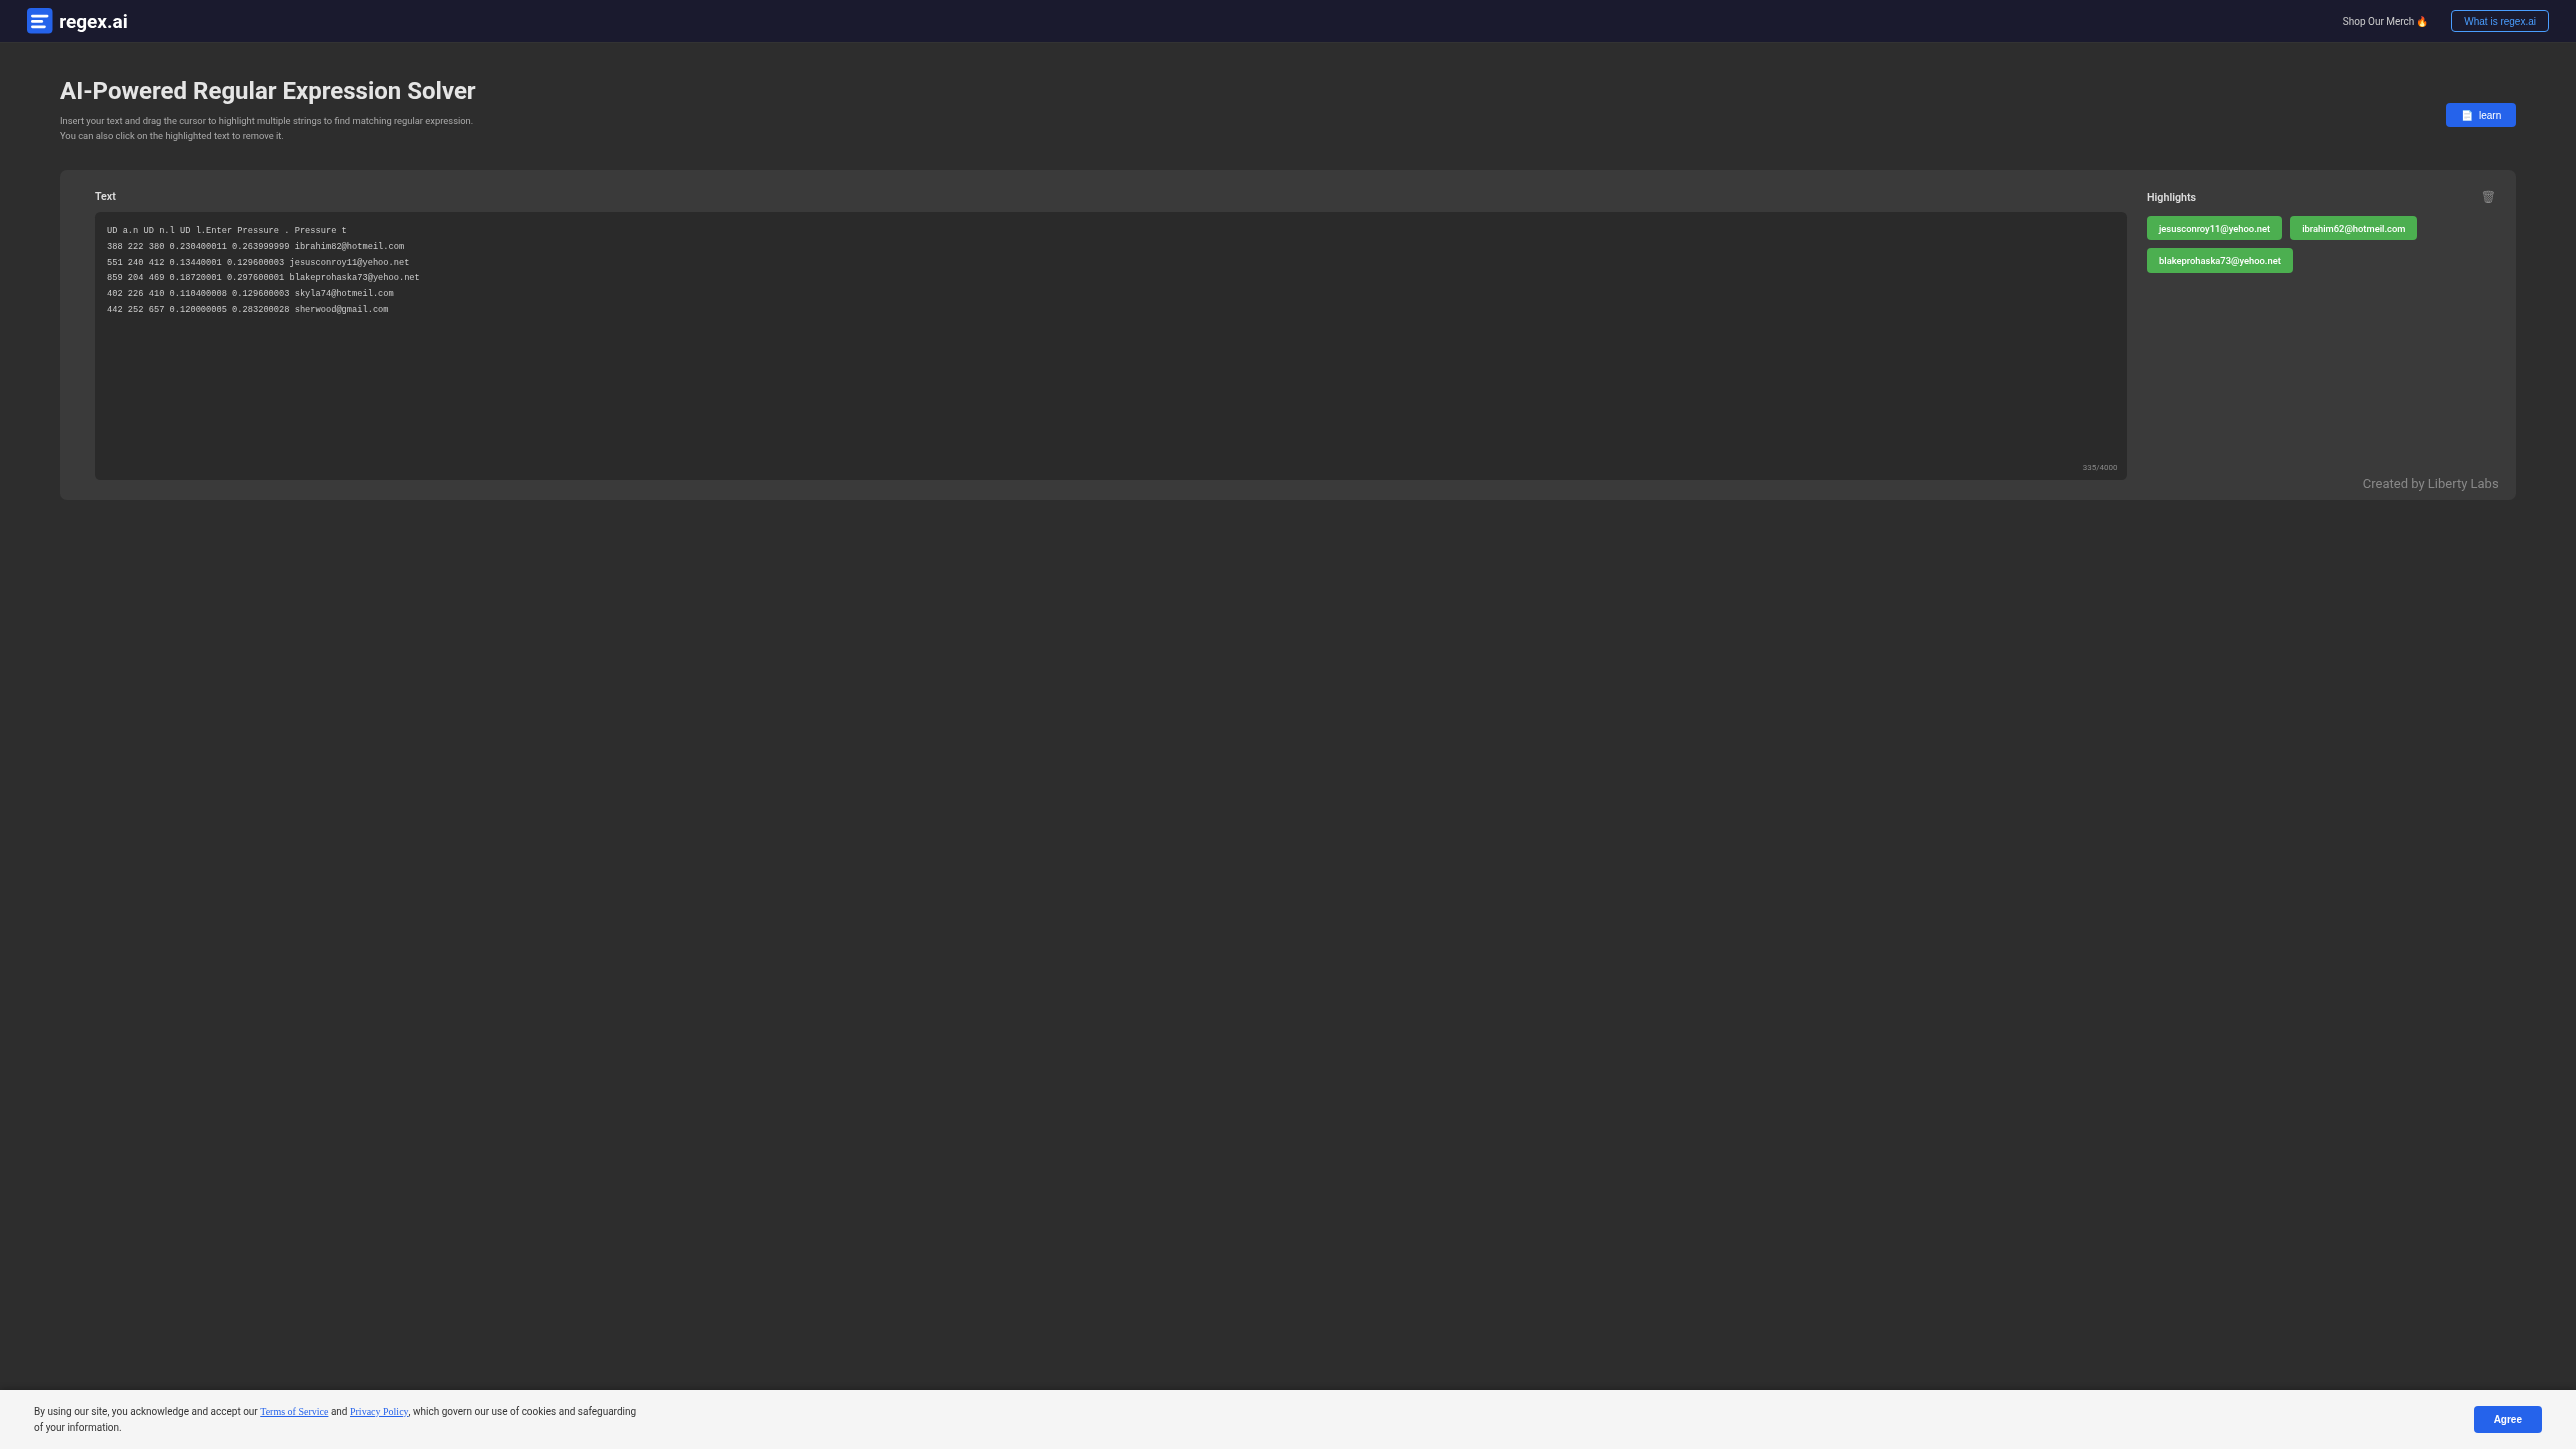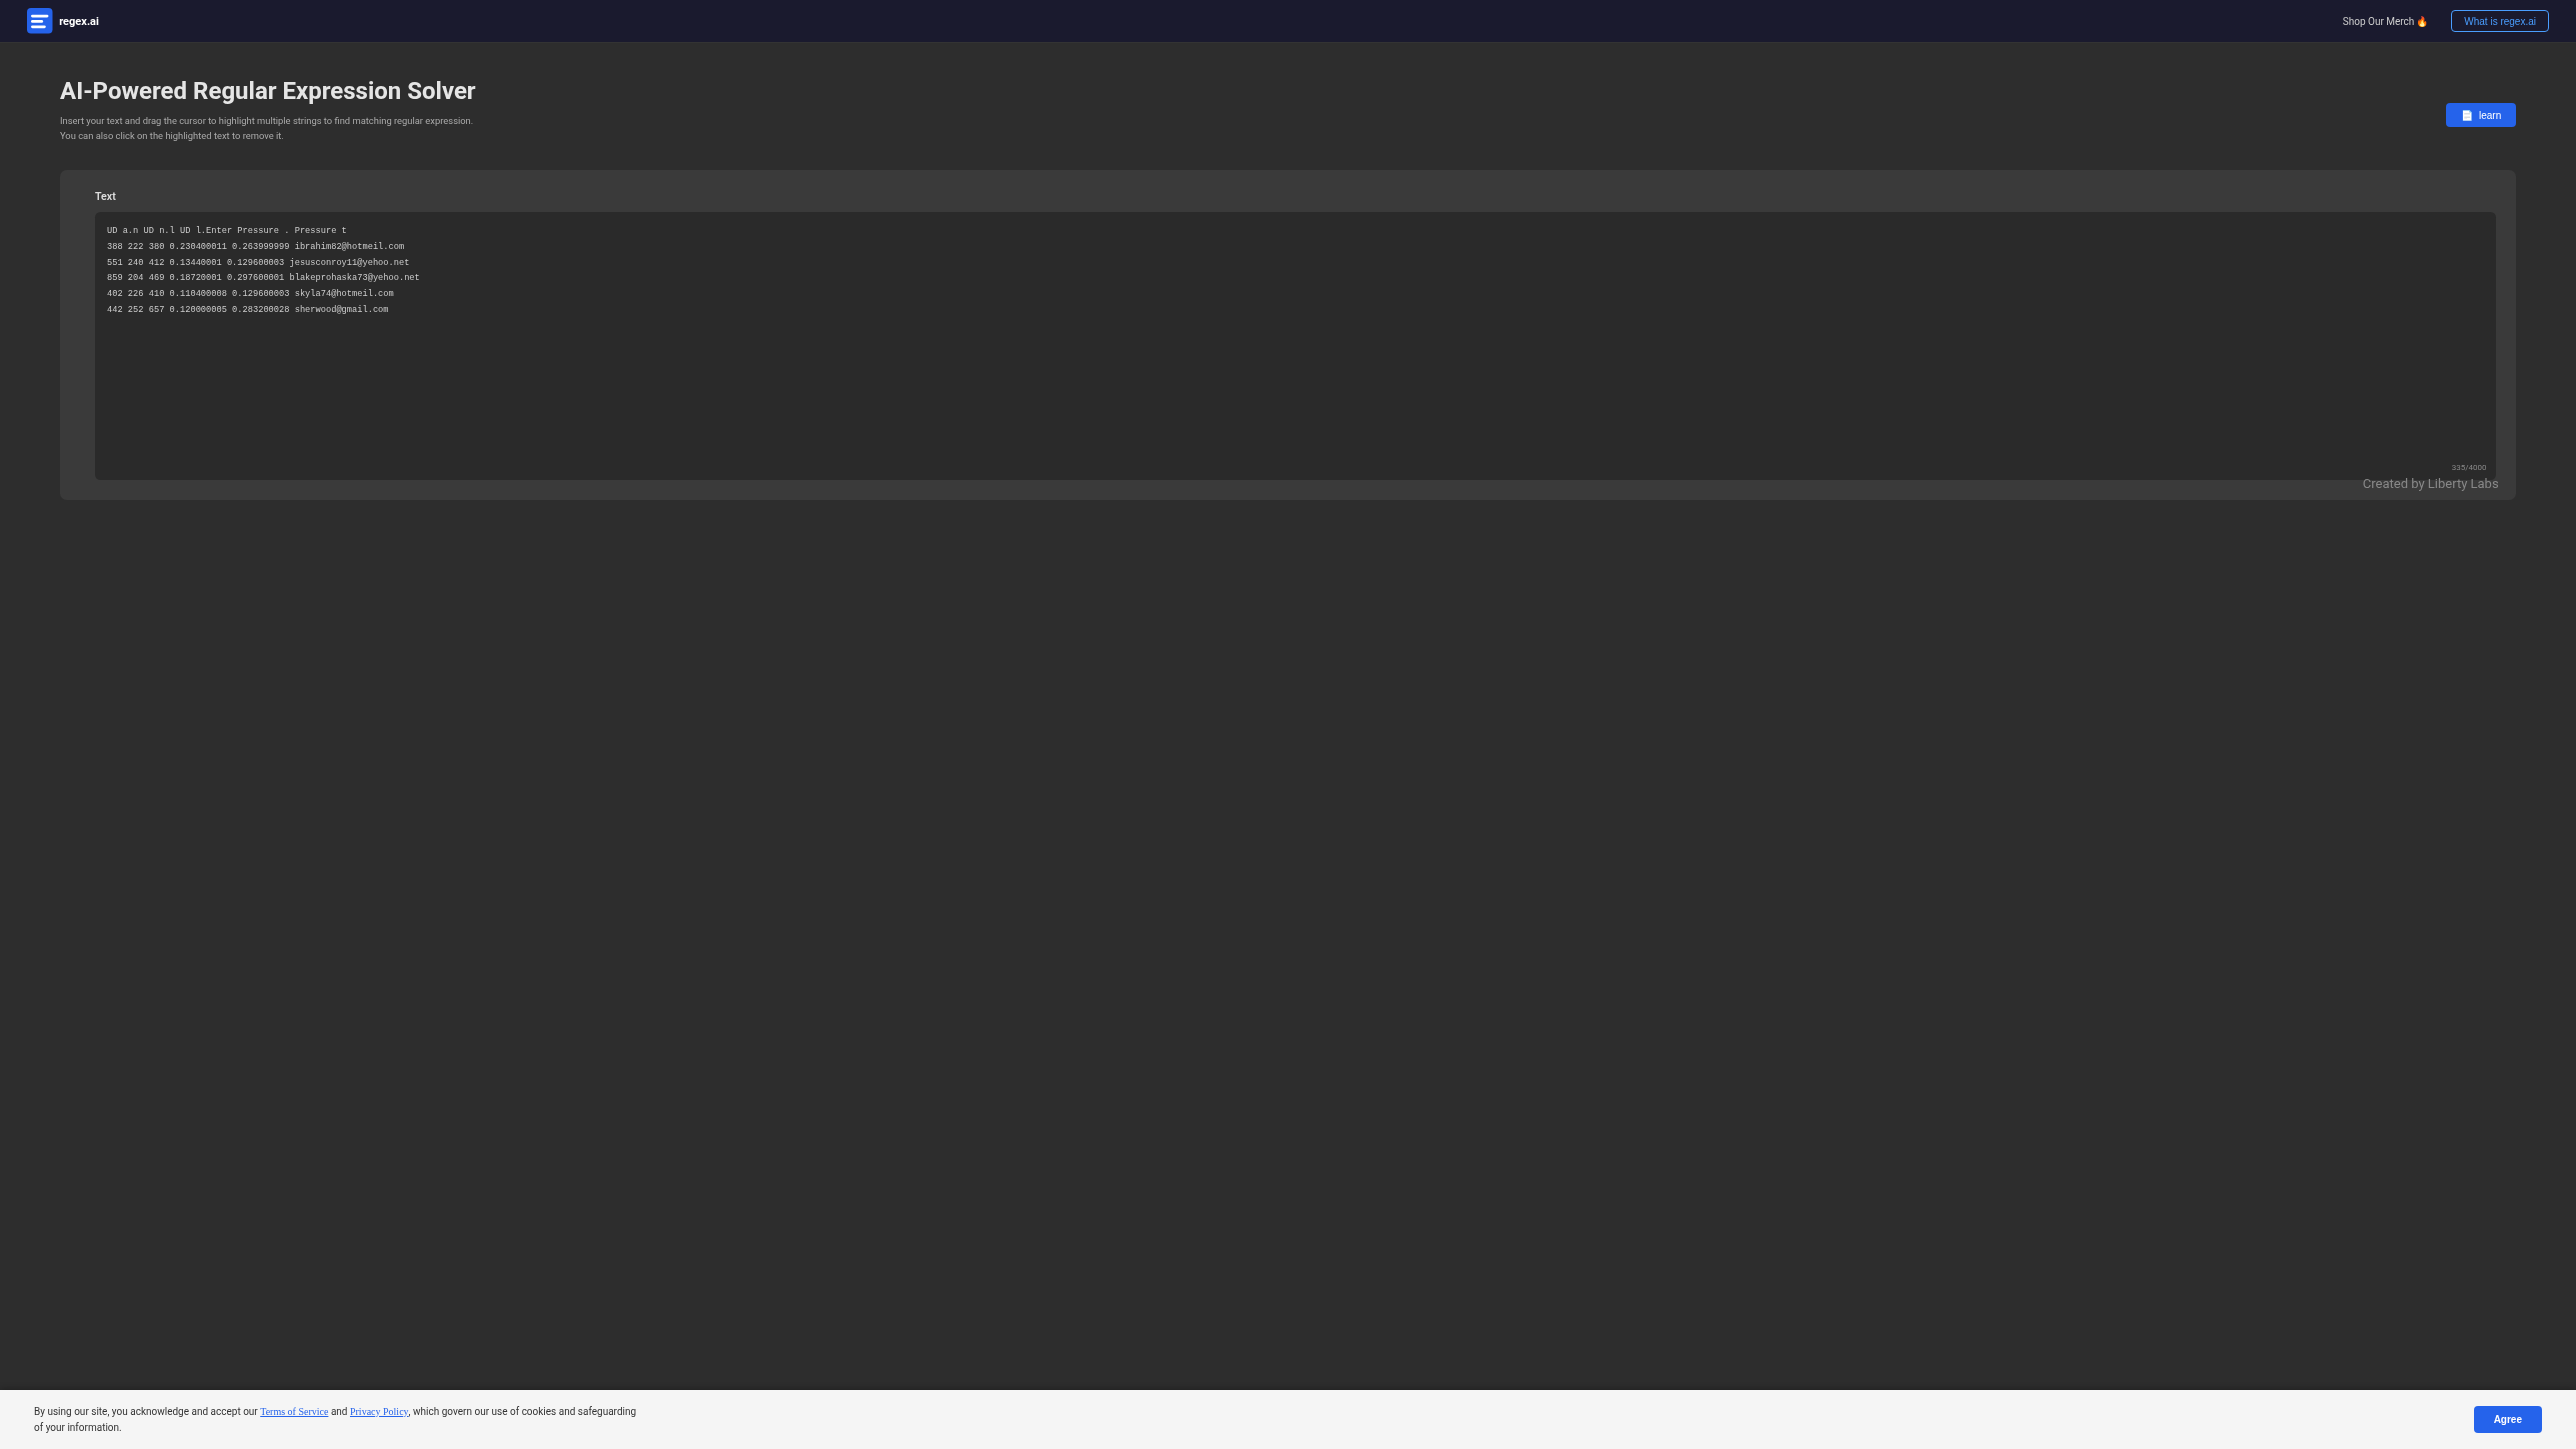--- a/index.html
+++ b/index.html
@@ -30,21 +30,21 @@
       cursor: pointer;
     }
 
     .logo-icon {
       width: 25.5px;
       height: 25.5px;
     }
 
     .logo-text {
       color: #ffffff;
-      font-size: 11px;
+      font-size: 19px;
       font-weight: 700;
     }
 
     .navbar-right {
       display: flex;
       align-items: center;
       gap: 22px;
     }
 
     .shop-merch {
@@ -284,20 +284,31 @@
         <div class="text-area-content">UD a.n UD n.l UD l.Enter Pressure . Pressure t
 388 222 380 0.230400011 0.263999999 ibrahim82@hotmeil.com
 551 240 412 0.13440001 0.129600003 jesusconroy11@yehoo.net
 859 204 469 0.18720001 0.297600001 blakeprohaska73@yehoo.net
 402 226 410 0.110400008 0.129600003 skyla74@hotmeil.com
 442 252 657 0.120000005 0.283200028 sherwood@gmail.com</div>
         <div class="text-counter">335/4000</div>
       </div>
     </div>
 
+    <div class="highlights-section">
+      <div class="highlights-header">
+        <div class="highlights-label">Highlights</div>
+        <span class="trash-icon">🗑</span>
+      </div>
+      <div class="highlights-grid">
+        <div class="highlight-tag">jesusconroy11@yehoo.net</div>
+        <div class="highlight-tag">ibrahim62@hotmeil.com</div>
+        <div class="highlight-tag">blakeprohaska73@yehoo.net</div>
+      </div>
+    </div>
 
     <div class="created-by">Created by Liberty Labs</div>
   </div>
 
 </div>
 
 <div class="cookie-banner">
   <div class="cookie-text">
     <span>By using our site, you acknowledge and accept our </span><a>Terms of Service</a><span> and </span><a>Privacy Policy</a><span>, which govern our use of cookies and safeguarding of your information.</span>
     <br><span></span>

